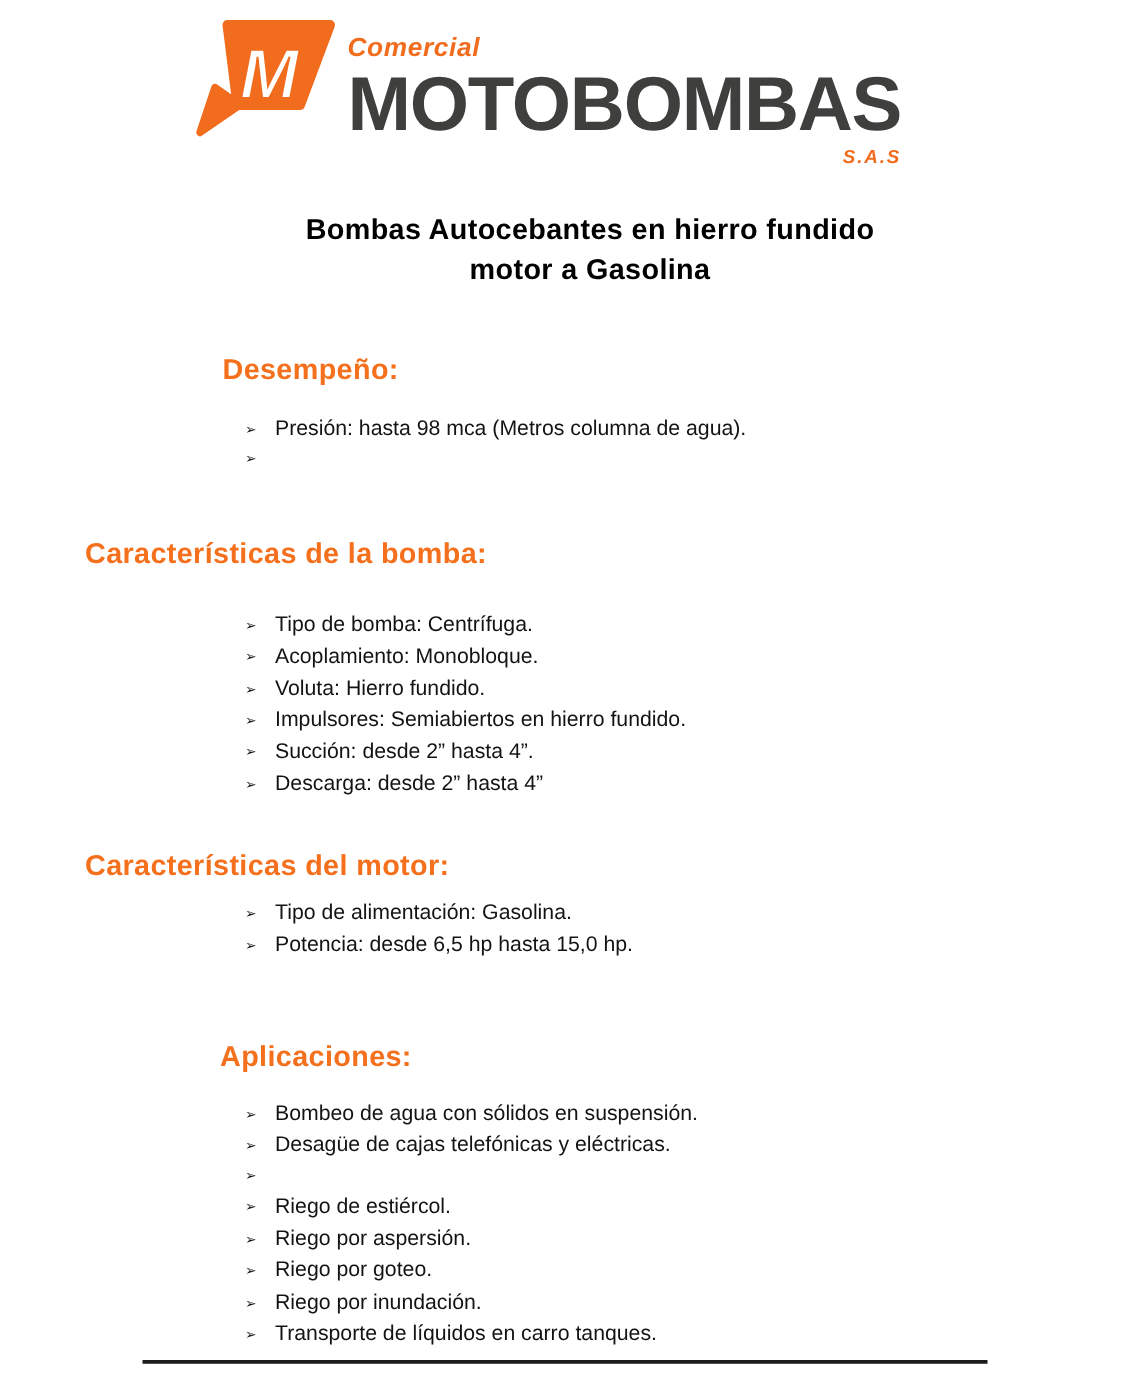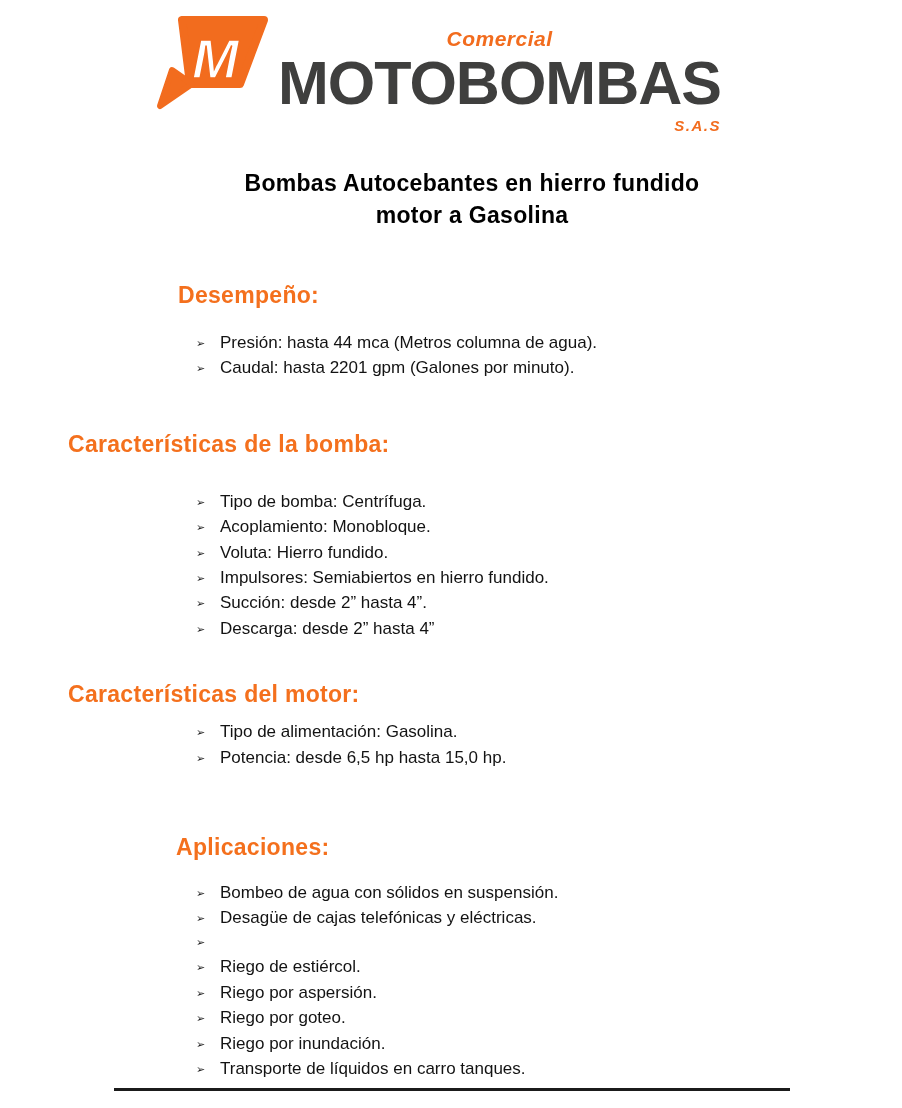--- a/index.html
+++ b/index.html
@@ -10,21 +10,21 @@
     font-family:"Liberation Sans","DejaVu Sans",sans-serif;
     color:#111;
     overflow:hidden;
   }
   
   .logo{
     position:absolute;top:12px;left:150px;
     display:flex;align-items:flex-start;
   }
   .logo-mark{width:120px;height:100px;flex:0 0 auto;}
-  .logo-text{display:flex;flex-direction:column;margin-left:8px;padding-top:16px;align-items:center;}
+  .logo-text{display:flex;flex-direction:column;margin-left:8px;padding-top:16px;}
   .brand-top{
     color:#F26C1E;font-style:italic;font-weight:bold;
     font-size:21px;letter-spacing:.5px;line-height:1;
   }
   .brand-main{
     color:#3F3F3E;font-weight:bold;font-size:61px;
     letter-spacing:-1px;line-height:1.05;margin-top:2px;
   }
   .brand-suffix{
     color:#F26C1E;font-style:italic;font-weight:bold;
@@ -95,25 +95,24 @@
   <h1 class="doc-title">
     <span>Bombas Autocebantes en hierro fundido</span>
     <span>motor a Gasolina</span>
   </h1>
 
   <section class="sec-1">
     <h2 class="section-heading">Desempeño:</h2>
     <ul class="bullet-list">
       <li>
           <span class="bullet">➢</span>
-          <span>Presión: hasta 44 mca (Metros columna de agua).</span>
+          <span>Presión: hasta 98 mca (Metros columna de agua).</span>
         </li>
       <li>
           <span class="bullet">➢</span>
-          <span>Caudal: hasta 2201 gpm (Galones por minuto).</span>
         </li>
     </ul>
   </section>
 
   <section class="sec-2">
     <h2 class="section-heading">Características de la bomba:</h2>
     <ul class="bullet-list">
       <li>
           <span class="bullet">➢</span>
           <span>Tipo de bomba: Centrífuga.</span>

